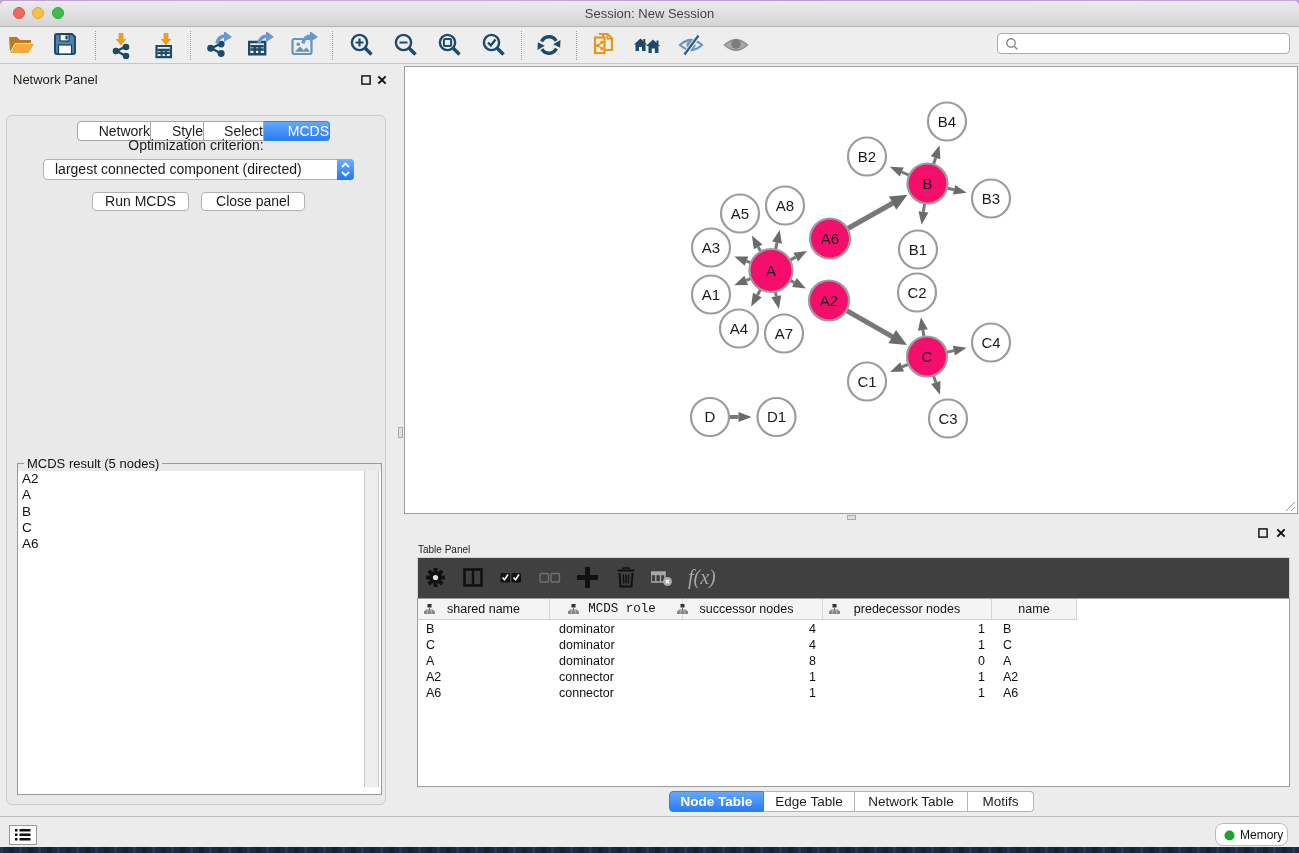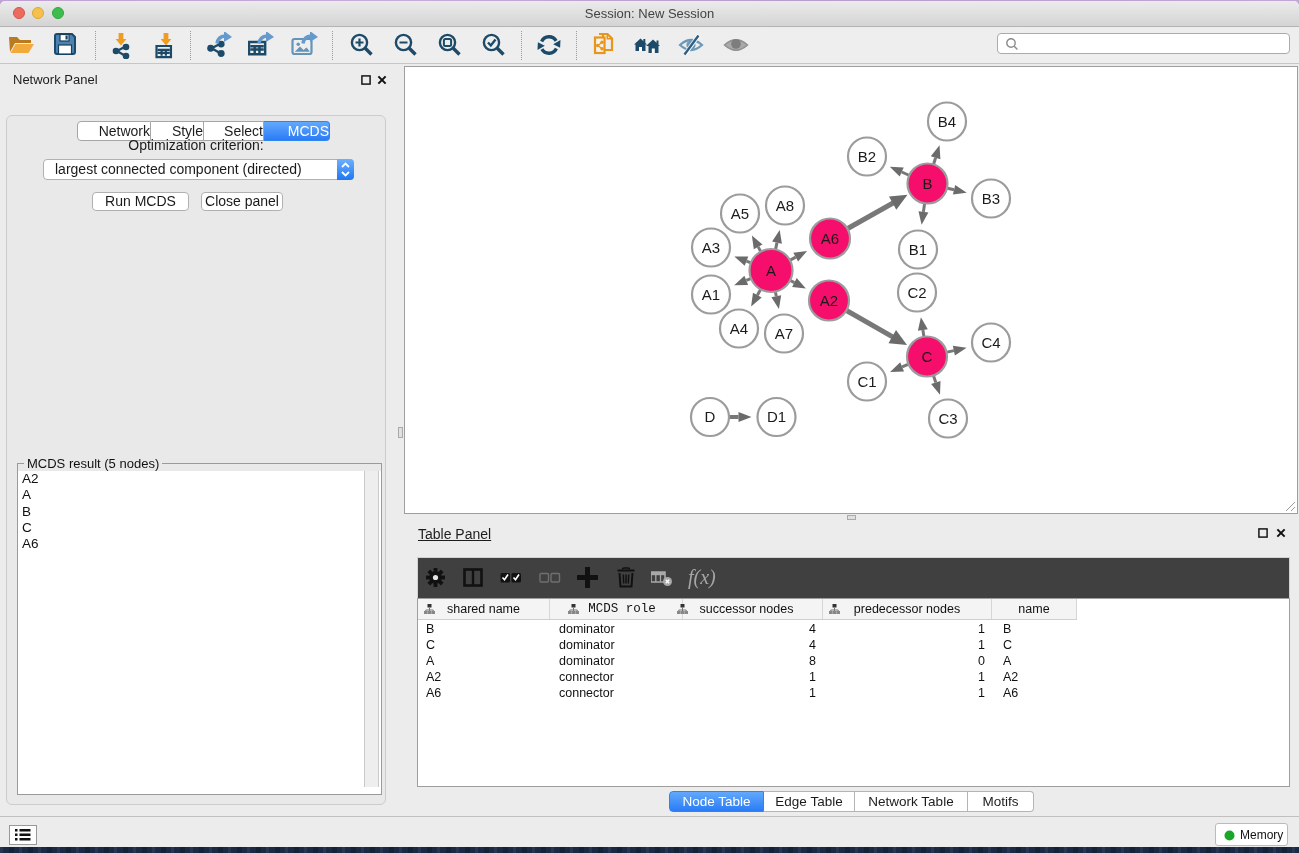--- a/index.html
+++ b/index.html
@@ -24,28 +24,28 @@
 #dropstep { position:absolute; right:-1px; top:-1px; width:17px; height:21px; border-radius:0 4px 4px 0; background:linear-gradient(#6fb0fb,#2077f3); }
 .btn { position:absolute; top:191px; height:19px; background:#fff; border:1px solid #b1b1b1; border-radius:4px; font-size:14px; color:#1a1a1a; text-align:center; line-height:17px; }
 #fieldset { position:absolute; left:17px; top:462px; width:365px; height:332px; border:1px solid #9a9a9a; }
 #fslegend { position:absolute; left:6px; top:-8px; background:#e9e9e9; padding:0 3px; font-size:13px; color:#111;text-align:right; }
 #fslist { position:absolute; left:0px; top:7px; width:363px; height:323px; background:#fff; font-size:13.5px; color:#111; }
 #fslist div { padding-left:4px; height:16.3px; line-height:16.3px; }
 #fslist div#fsscroll { position:absolute; right:2px; top:0px; width:15px; height:316px; padding:0; background:#eeeeee; border-left:1px solid #c9c9c9; border-right:1px solid #c9c9c9; }
 
 #statusbar { position:absolute; left:0; top:815px; width:1299px; height:31px; background:#ececec; border-top:1px solid #c0c0c0; }
 #listbtn { position:absolute; left:9px; top:824px; width:28px; height:20px; background:#fdfdfd; border:1px solid #989898; }
-#membtn { position:absolute; left:1215px; top:822px; width:73px; height:23px; background:#fff; border:1px solid #bbb; border-radius:3px; font-size:12px; color:#111; }
+#membtn { position:absolute; left:1215px; top:822px; width:73px; height:23px; background:#fff; border:1px solid #bbb; border-radius:8px; font-size:12px; color:#111; }
 
 #gwin { position:absolute; left:404px; top:65px; width:894px; height:448px; background:#fff; border:1px solid #9e9e9e; }
 #gtitle { position:absolute; left:0; top:0; width:892px; height:20px; background:linear-gradient(#f3f3f3,#cfcfcf); border-bottom:1px solid #a8a8a8; }
 .tl2 { position:absolute; width:11px; height:11px; border-radius:50%; top:4px; }
 #gtitletext { position:absolute; top:3px; width:100%; text-align:center; font-size:13px; color:#383838; }
 
-#tpheader { position:absolute; left:418px; top:525px; font-size:14px; color:#1d1d1d;text-decoration:underline; }
+#tpheader { position:absolute; left:418px; top:543px; font-size:10px; color:#1d1d1d; }
 #ttoolbar { position:absolute; left:417px; top:556px; width:873px; height:41px; background:#404040; border:1px solid #d2d2d2; border-bottom:none; }
 #tablebox { position:absolute; left:417px; top:597px; width:873px; height:189px; background:#fff; border:1px solid #9e9e9e; }
 #thead { position:absolute; left:0; top:0; width:659px; height:21px; background:#f4f4f4; border-bottom:1px solid #cfcfcf; }
 .th { position:absolute; top:0; height:20px; border-right:1px solid #d6d6d6; font-size:12.5px; color:#111; text-align:center; line-height:20px; }
 .hicon { position:absolute; left:6px; top:5px; }
 .trow { position:absolute; font-size:12.5px; color:#111; height:16px; line-height:16px; width:100%; }
 .td { position:absolute; }
 .tabs2 { position:absolute; top:790px; height:21px; border:1px solid #b4b4b4; background:#fff; font-size:13.5px; color:#1c1c1c; text-align:center; line-height:19px; }
 #botstrip { position:absolute; left:0; top:847px; width:1299px; height:6px; background:#1b2a44;background-image:repeating-linear-gradient(90deg,rgba(255,255,255,0.06) 0 3px,rgba(0,0,0,0) 3px 9px,rgba(0,0,0,0.22) 9px 14px,rgba(0,0,0,0) 14px 19px); }
 #topstrip { position:absolute; left:0; top:0; width:1299px; height:2px; background:linear-gradient(90deg,#bfa2d3,#c7abd9 30%,#b99cce 60%,#c3a6d6); }
@@ -206,21 +206,21 @@
   <div class="cptab" style="left:264px;width:66px;border-left:none;border-radius:0 4px 4px 0;background:linear-gradient(#62a9fc,#2a7cf7);border-color:#2e86ea;color:#fff;">MCDS</div>
 
   <div id="dropdown">largest connected component (directed)
     <div id="dropstep"><svg width="17" height="21" viewBox="0 0 17 21">
           <path d="M5 8 L8.5 4.5 L12 8" fill="none" stroke="#fff" stroke-width="1.8"></path>
           <path d="M5 13 L8.5 16.5 L12 13" fill="none" stroke="#fff" stroke-width="1.8"></path>
         </svg></div>
   </div>
   <div id="optlabel">Optimization criterion:</div>
   <div class="btn" style="left:92px;width:97px;">Run MCDS</div>
-  <div class="btn" style="left:201px;width:82px;">Close panel</div>
+  <div class="btn" style="left:201px;width:104px;">Close panel</div>
 
   <div id="fieldset">
     <div id="fslegend">MCDS result (5 nodes)</div>
     <div id="fslist">
       <div>A2</div>
         <div>A</div>
         <div>B</div>
         <div>C</div>
         <div>A6</div>
       <div id="fsscroll"></div>
@@ -467,18 +467,18 @@
         <span class="td" style="left:585px">A2</span>
       </div>
 <div class="trow" style="top:86px">
         <span class="td" style="left:8px">A6</span>
         <span class="td" style="left:141px">connector</span>
         <span class="td" style="left:253px;width:145px;text-align:right">1</span>
         <span class="td" style="left:405px;width:162px;text-align:right">1</span>
         <span class="td" style="left:585px">A6</span>
       </div>
   </div>
-  <div class="tabs2" style="left:669px;width:95px;border-radius:4px 0 0 4px;background:linear-gradient(#62a9fc,#2a7cf7);border-color:#2e86ea;color:#fff;">Node Table</div>
+  <div class="tabs2" style="left:669px;width:95px;border-radius:4px 0 0 4px;background:linear-gradient(#62a9fc,#2a7cf7);border-color:#2e86ea;color:#fff;font-weight:bold;">Node Table</div>
   <div class="tabs2" style="left:764px;width:91px;border-left:none;">Edge Table</div>
   <div class="tabs2" style="left:855px;width:113px;border-left:none;">Network Table</div>
   <div class="tabs2" style="left:968px;width:66px;border-left:none;border-radius:0 4px 4px 0;">Motifs</div>
 </div>
 <div id="botstrip"></div>
 
 </body></html>

